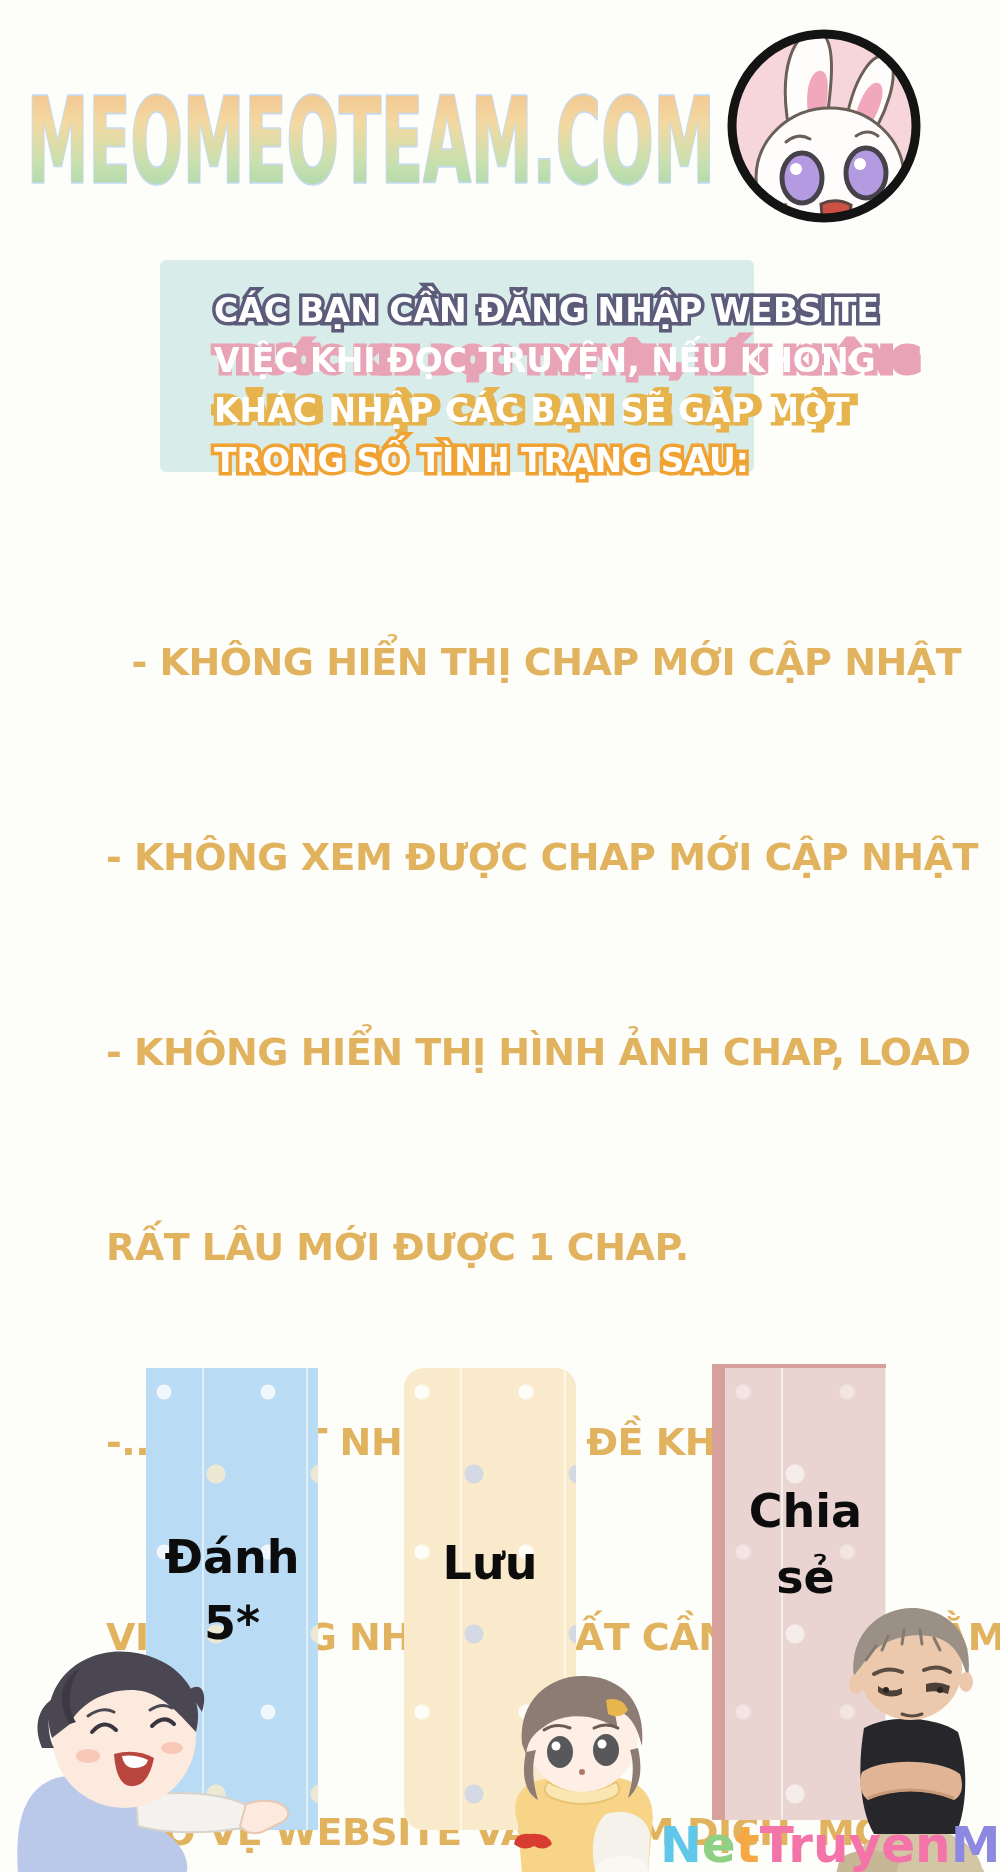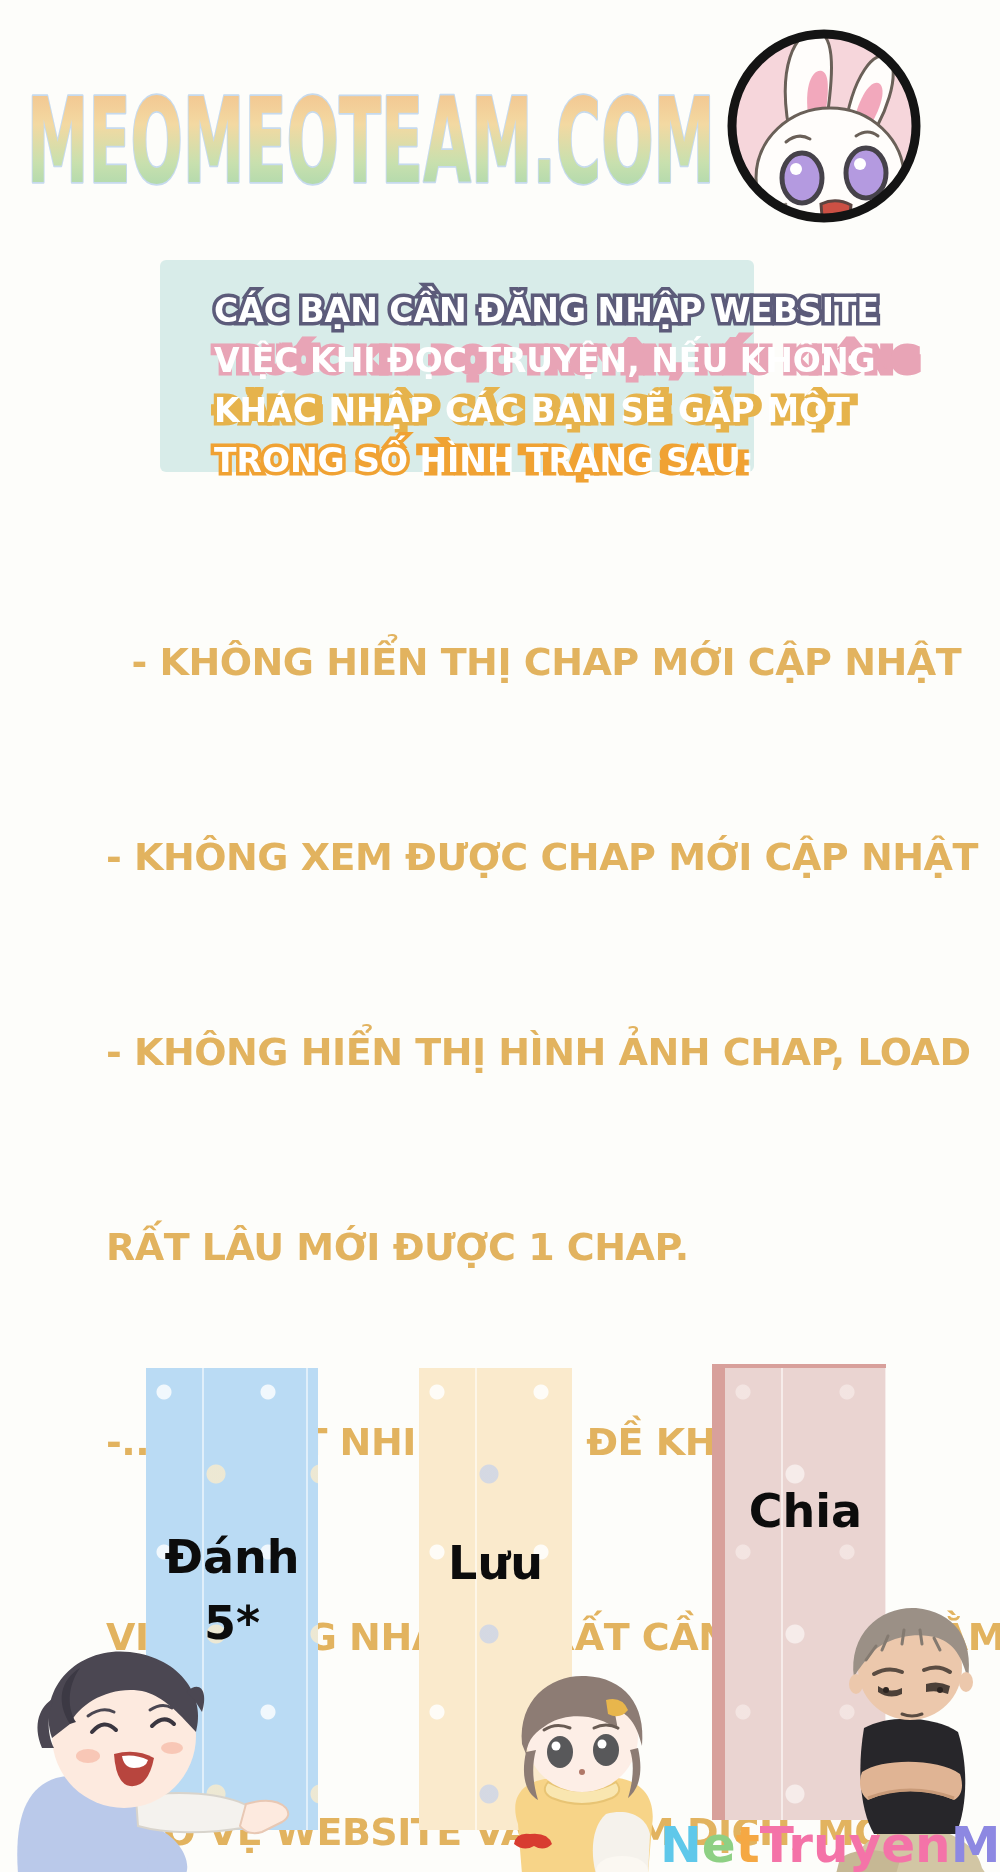--- a/index.html
+++ b/index.html
@@ -34,21 +34,21 @@
   .card-dots{
     background-image:
       repeating-linear-gradient(to right, transparent 0 50px, rgba(255,255,255,.55) 50px 52px, transparent 52px 104px),
       radial-gradient(circle, var(--dot) 9px, transparent 10px),
       radial-gradient(circle, var(--dot2) 7px, transparent 8px);
     background-size:104px 100%, 104px 160px, 104px 160px;
     background-position:6px 0, 18px 26px, 70px 104px;}
   #card-rate{left:146px;top:1368px;width:172px;height:462px;background-color:#badbf4;
     --dot:rgba(240,233,210,.95);--dot2:rgba(255,255,255,.8);}
   #card-rate .card-label{top:112px;margin-top:44px;}
-  #card-save{left:419px;top:1368px;width:153px;height:462px;background-color:#faeacc;
+  #card-save{left:404px;top:1368px;width:172px;height:462px;background-color:#faeacc;border-radius:20px;
     --dot:rgba(203,212,232,.8);--dot2:rgba(255,255,255,.85);}
   #card-save .card-label{top:162px;}
   #card-share{left:712px;top:1364px;width:174px;height:456px;background-color:#ead4d1;
     border-left:13px solid #d8a09b;border-top:4px solid #d8a09b;
     --dot:rgba(255,255,255,.55);--dot2:rgba(244,230,228,.9);}
   #card-share .card-label{top:110px;}
 
   
   .chibi{position:absolute;z-index:3;}
   #chibi-left{left:-4px;top:1628px;width:348px;height:246px;}
@@ -100,21 +100,21 @@
       <path d="M50,182 l12,-4 M53,192 l12,-4" stroke="#908880" stroke-width="2.5" stroke-linecap="round"></path>
       <path d="M168,178 l-12,-4" stroke="#908880" stroke-width="2.5" stroke-linecap="round"></path>
     </g>
     <circle cx="100" cy="100" r="92" fill="none" stroke="#141414" stroke-width="9"></circle>
   </svg>
 
   <div class="notice-box" style="background: rgb(216, 236, 233); --bg: #d8ece9;">
     <div class="bubble-line" data-text="CÁC BẠN CẦN ĐĂNG NHẬP WEBSITE" style="--oc: #5c5b7a;">CÁC BẠN CẦN ĐĂNG NHẬP WEBSITE</div>
     <div class="bubble-line" data-text="TRƯỚC KHI ĐỌC TRUYỆN, NẾU KHÔNG" style="--oc: #e8a4b6;">VIỆC KHI ĐỌC TRUYỆN, NẾU KHÔNG</div>
     <div class="bubble-line" data-text="ĐĂNG NHẬP CÁC BẠN SẼ GẶP MỘT" style="--oc: #e6b34c;">KHÁC NHẬP CÁC BẠN SẼ GẶP MỘT</div>
-    <div class="bubble-line" data-text="TRONG SỐ TÌNH TRẠNG SAU:" style="--oc: #f0a233;">TRONG SỐ HÌNH TRẠNG SAU:</div>
+    <div class="bubble-line" data-text="TRONG SỐ TÌNH TRẠNG SAU:" style="--oc: #f0a233;">TRONG SỐ TÌNH TRẠNG SAU:</div>
   </div>
 
   <div class="body-text" style="color: rgb(226, 179, 95);">
     <div>  - KHÔNG HIỂN THỊ CHAP MỚI CẬP NHẬT</div>
     <div>- KHÔNG XEM ĐƯỢC CHAP MỚI CẬP NHẬT</div>
     <div>- KHÔNG HIỂN THỊ HÌNH ẢNH CHAP, LOAD</div>
     <div>RẤT LÂU MỚI ĐƯỢC 1 CHAP.</div>
     <div>-... VÀ RẤT NHIỀU VẤN ĐỀ KHÁC.</div>
     <div>VIỆC ĐĂNG NHẬP LÀ RẤT CẦN THIẾT NHẰM</div>
     <div>BẢO VỆ WEBSITE VÀ NHÓM DỊCH, MONG</div>
@@ -132,20 +132,21 @@
     </div>
   </div>
   <div id="card-save" class="card card-dots">
     <div class="card-label">
       <div>Lưu</div>
     </div>
   </div>
   <div id="card-share" class="card card-dots">
     <div class="card-label">
       <div>Chia</div>
+      <div>sẻ</div>
     </div>
   </div>
 
   <svg id="chibi-left" class="chibi" viewBox="0 0 348 246">
     <path d="M120,196 C90,178 62,188 48,206 L40,246 L190,246 C196,230 180,208 160,200 Z" fill="#bac9ea"></path>
     <path d="M60,150 C30,160 18,190 22,246 L150,246 C160,210 150,180 128,164 C108,152 80,144 60,150 Z" fill="#bac9ea"></path>
     <path d="M140,170 C180,160 230,166 252,178 C262,184 258,198 246,200 C210,206 170,206 142,198 Z" fill="#f4f2ee" stroke="#d8d4cc" stroke-width="2"></path>
     <path d="M250,176 q28,-8 40,4 q6,8 -4,14 l-20,10 q-14,4 -22,-6 z" fill="#fdeadf" stroke="#e8c8b4" stroke-width="2"></path>
     <circle cx="128" cy="108" r="72" fill="#fdeadf"></circle>
     <path d="M56,110 C40,58 84,18 134,24 C186,30 210,70 200,104 C180,82 168,70 150,64 C118,56 84,74 74,96 Z" fill="#4b4752"></path>

